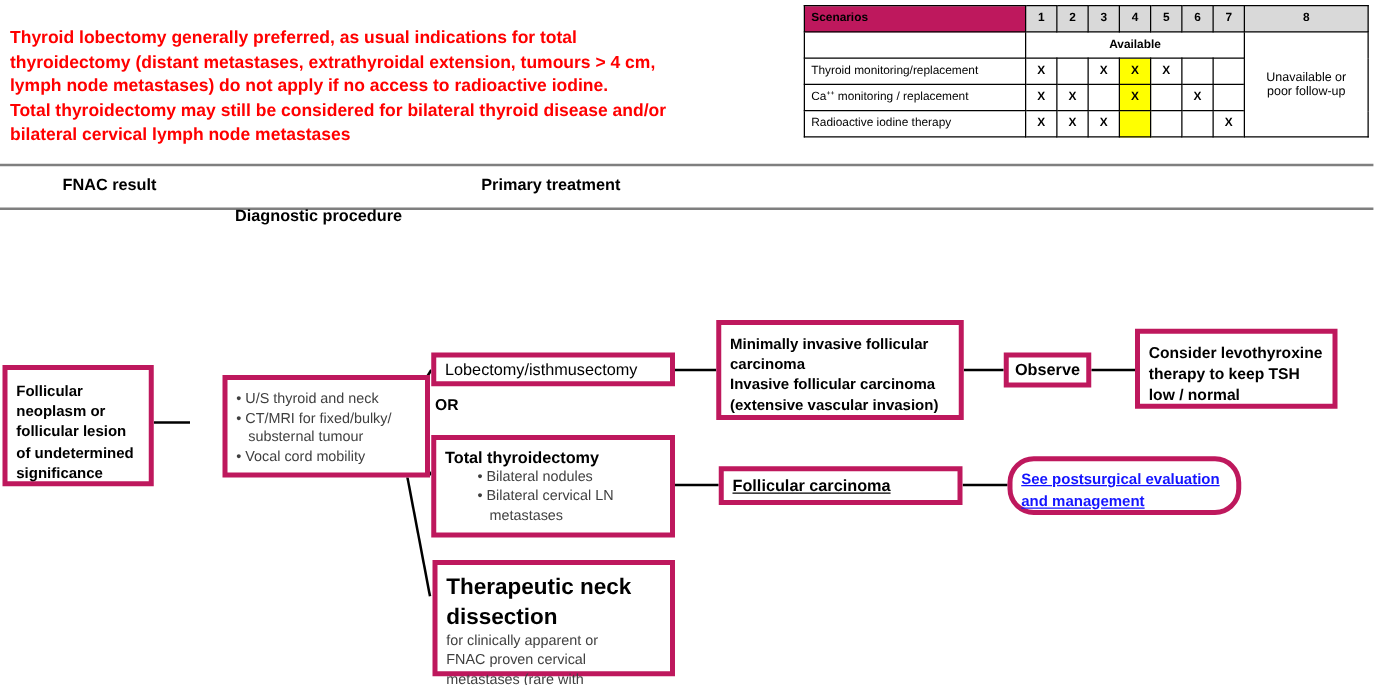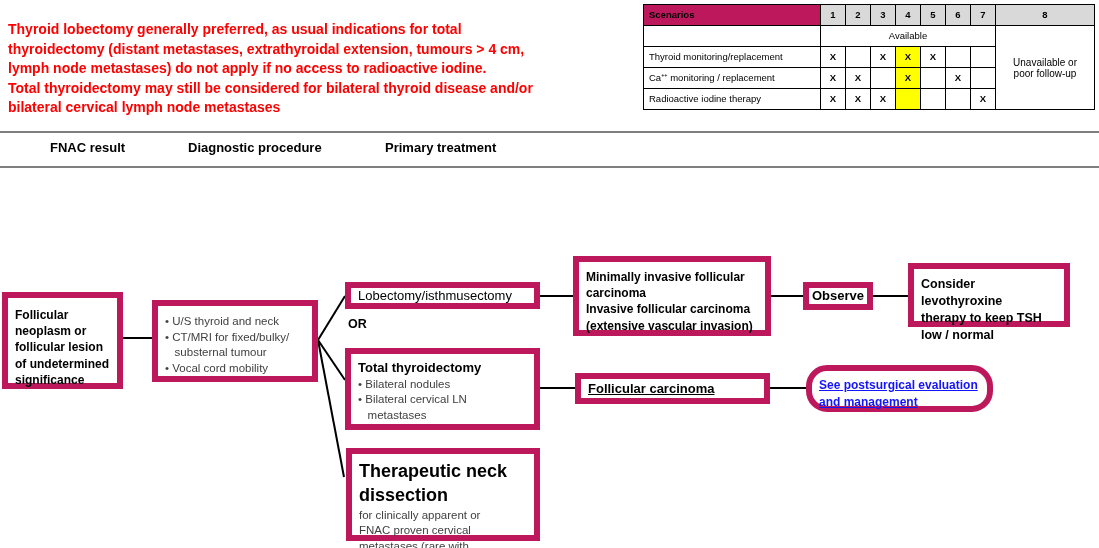--- a/index.html
+++ b/index.html
@@ -1,21 +1,21 @@
 <!DOCTYPE html>
 <html><head>
 <meta charset="utf-8">
 <style>
   html,body{margin:0;padding:0;background:#fff;}
   #canvas{
     position:relative;width:1099px;height:548px;background:#fff;overflow:hidden;
     font-family:"Liberation Sans", sans-serif;color:#000;
   }
   .preline{white-space:pre-line;}
-  .prewrap{white-space:pre-wrap;}
+  .prewrap{white-space:pre-wrap;margin-left:26px;}
 
   
   #note{
     position:absolute;left:8px;top:20px;width:640px;
     font-size:14px;font-weight:bold;line-height:19.5px;color:#ff0000;
   }
 
   
   #scen-wrap{position:absolute;left:643px;top:4px;}
   table.scen{border-collapse:collapse;table-layout:fixed;}
@@ -23,35 +23,35 @@
     border:1px solid #000;font-size:9.5px;line-height:1.1;
     padding:1px 3px;background:#fff;height:21px;box-sizing:border-box;
     font-weight:normal;text-align:center;vertical-align:middle;
   }
   table.scen .hdr{background:#d9d9d9;font-weight:bold;}
   table.scen .lbl{width:177px;text-align:left;padding-left:5px;}
   table.scen .num{width:25px;}
   table.scen .wide{width:99px;}
   table.scen .x{font-weight:bold;}
   table.scen .hl{background:#ffff00;}
-  table.scen .avail{font-weight:normal;}
+  table.scen .avail{font-weight:bold;}
   table.scen .unavail{font-size:10px;}
 
   
   .hline{position:absolute;left:0;width:1099px;height:2px;background:#7f7f7f;}
   #hline-top{top:131px;}
   #hline-bot{top:166px;}
   .colhead{position:absolute;top:140px;font-size:13px;font-weight:bold;padding-left:40px;}
   #colhead-fnac{left:10px;}
-  #colhead-diag{left:148px;}
+  #colhead-diag{left:148px;margin-top:25px;}
   #colhead-prim{left:345px;}
 
   
   .fbox{
-    position:absolute;border:6px solid #be185d;background:#fff;box-sizing:border-box;
+    position:absolute;border:4px solid #be185d;background:#fff;box-sizing:border-box;
     font-size:11.5px;line-height:1.35;padding:5px 7px;
   }
   .bold{font-weight:bold;}
   .gray{color:#3f3f3f;}
   #box-fnac{left:2px;top:292px;width:121px;height:97px;font-size:12px;font-weight:bold;padding-top:9px;}
   #box-diag{left:152px;top:300px;width:166px;height:82px;padding-top:8px;}
   #box-lob{left:345px;top:282px;width:195px;height:27px;font-size:13px;font-weight:normal;display:flex;align-items:center;}
   #or-label{position:absolute;left:348px;top:317px;font-size:12.5px;font-weight:bold;}
   #box-total{left:345px;top:348px;width:195px;height:82px;}
   #box-neck{left:346px;top:448px;width:194px;height:93px;}

